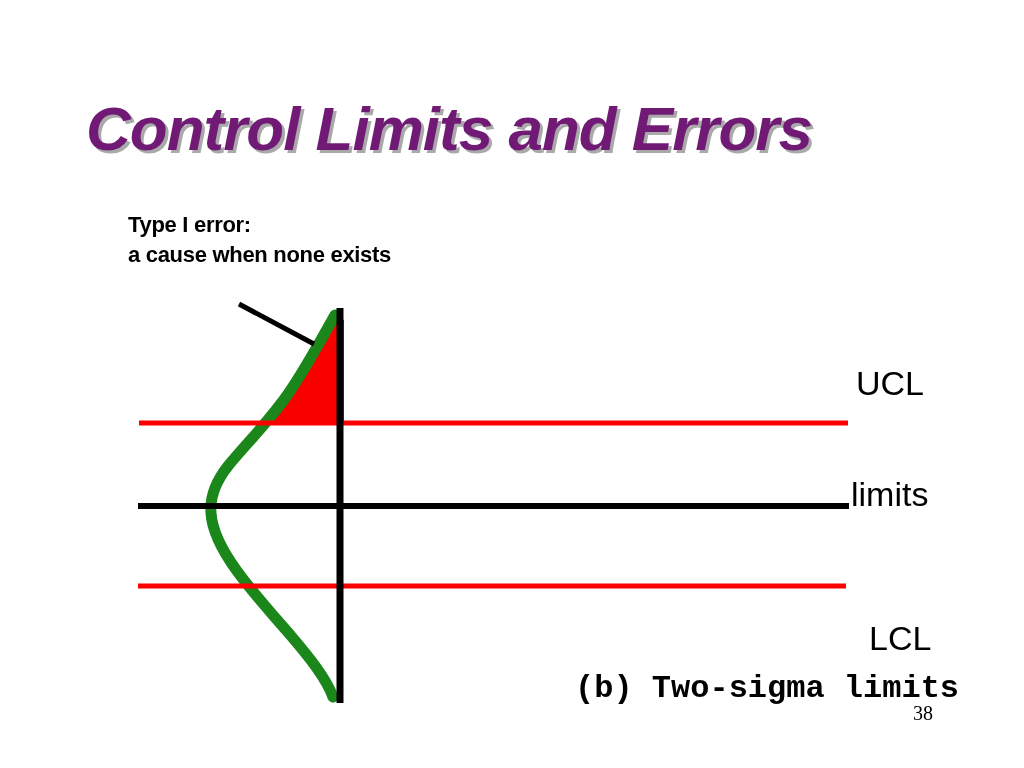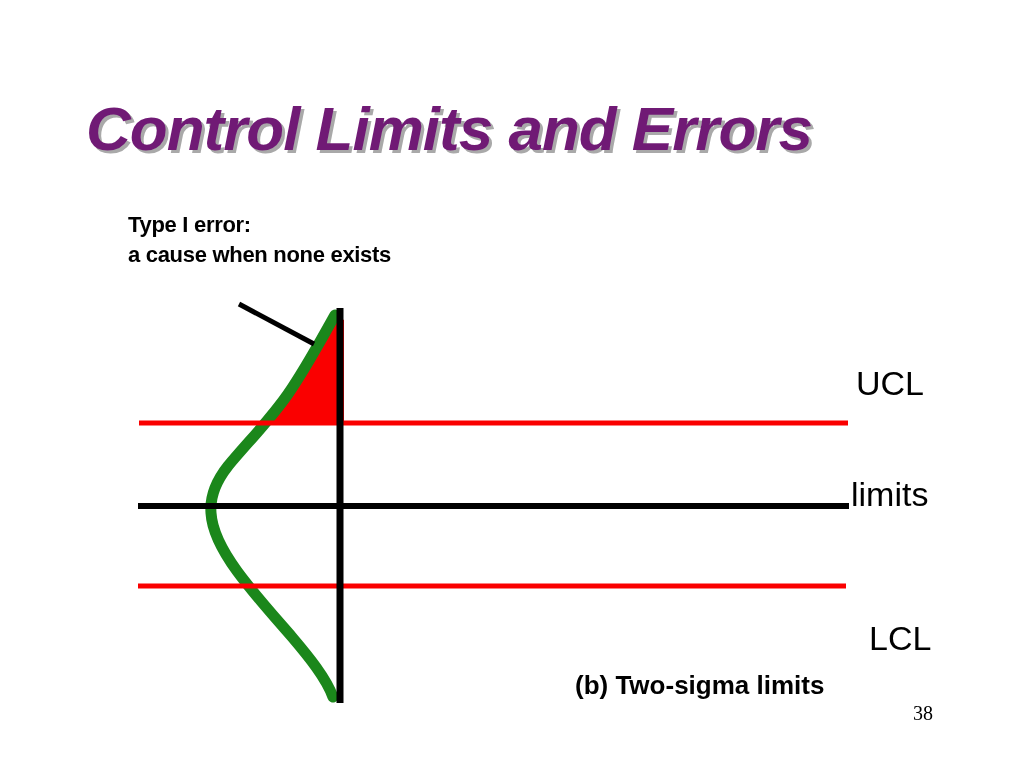--- a/index.html
+++ b/index.html
@@ -42,22 +42,23 @@
     line-height: 32px;
     white-space: nowrap;
   }
   #ucl-label { left: 856px; top: 367px; }
   #process-average-label { left: 851px; top: 478px; }
   #lcl-label { left: 857px; top: 622px; margin-left: 12px; }
   #caption {
     left: 575px;
     top: 670px;
     font-weight: bold;
-    font-size: 26px;
+    font-size: 32px;
     white-space: nowrap;
+    font-family: Liberation Mono, monospace;
   }
   #page-number {
     left: 913px;
     top: 702px;
     font-family: "Liberation Serif", serif;
     font-size: 20px;
   }
 </style>
 </head>
 <body>

